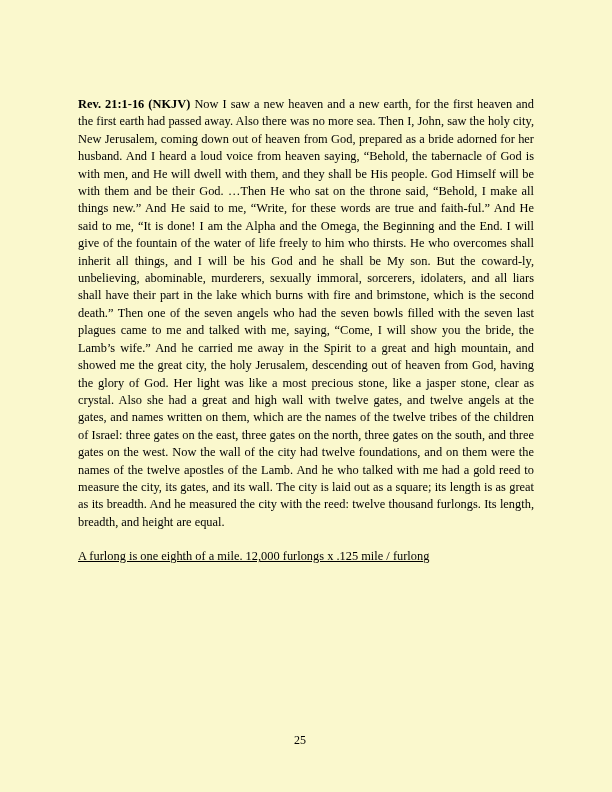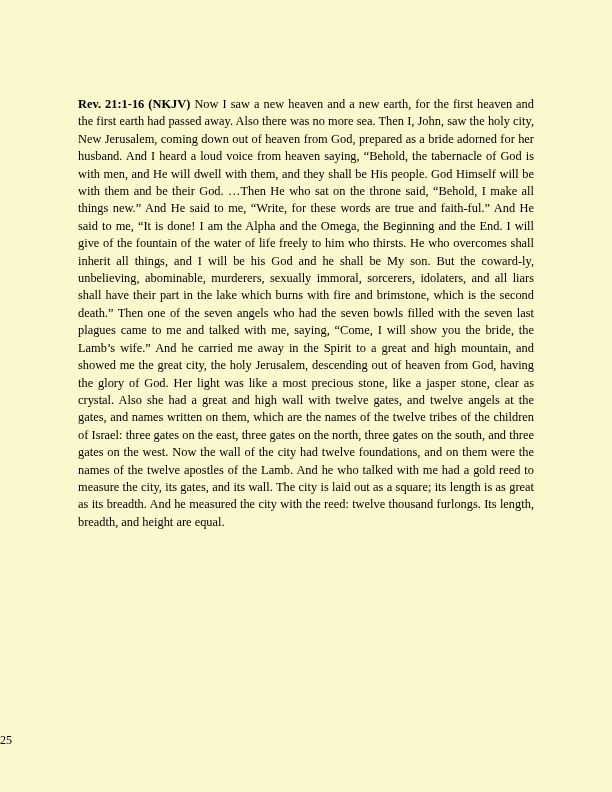--- a/index.html
+++ b/index.html
@@ -38,32 +38,35 @@
     margin-top: 24px;
   }
   .ref {
     font-weight: bold;
   }
   .footer {
     position: absolute;
     left: 0;
     right: 12px;
     bottom: 45px;
-    text-align: left;
+    text-align: center;
     font-size: 12px;
     line-height: 14px;
   }
 </style>
 </head>
 <body>
 
 <div class="page">
 
 
   <p class="para para-gap-large">
     <span class="ref">Rev. 21:1-16 (NKJV)</span>
     <span>Now I saw a new heaven and a new earth, for the first heaven and the first earth had passed away. Also there was no more sea. Then I, John, saw the holy city, New Jerusalem, coming down out of heaven from God, prepared as a bride adorned for her husband. And I heard a loud voice from heaven saying, “Behold, the tabernacle of God is with men, and He will dwell with them, and they shall be His people. God Himself will be with them and be their God. …Then He who sat on the throne said, “Behold, I make all things new.” And He said to me, “Write, for these words are true and faith-ful.” And He said to me, “It is done! I am the Alpha and the Omega, the Beginning and the End. I will give of the fountain of the water of life freely to him who thirsts. He who overcomes shall inherit all things, and I will be his God and he shall be My son. But the coward-ly, unbelieving, abominable, murderers, sexually immoral, sorcerers, idolaters, and all liars shall have their part in the lake which burns with fire and brimstone, which is the second death.”   Then one of the seven angels who had the seven bowls filled with the seven last plagues came to me and talked with me, saying, “Come, I will show you the bride, the Lamb’s wife.” And he carried me away in the Spirit to a great and high mountain, and showed me the great city, the holy Jerusalem, descending out of heaven from God, having the glory of God. Her light was like a most precious stone, like a jasper stone, clear as crystal. Also she had a great and high wall with twelve gates, and twelve angels at the gates, and names written on them, which are the names of the twelve tribes of the children of Israel: three gates on the east, three gates on the north, three gates on the south, and three gates on the west. Now the wall of the city had twelve foundations, and on them were the names of the twelve apostles of the Lamb. And he who talked with me had a gold reed to measure the city, its gates, and its wall. The city is laid out as a square; its length is as great as its breadth. And he measured the city with the reed: twelve thousand furlongs. Its length, breadth, and height are equal.</span>
   </p>
 
+  <p class="para para-gap-large">
+    <span>A furlong is one eighth of a mile.  12,000 furlongs x .125 mile / furlong</span>
+  </p>
 
   <div class="footer">25</div>
 
 </div>
 
 </body></html>

